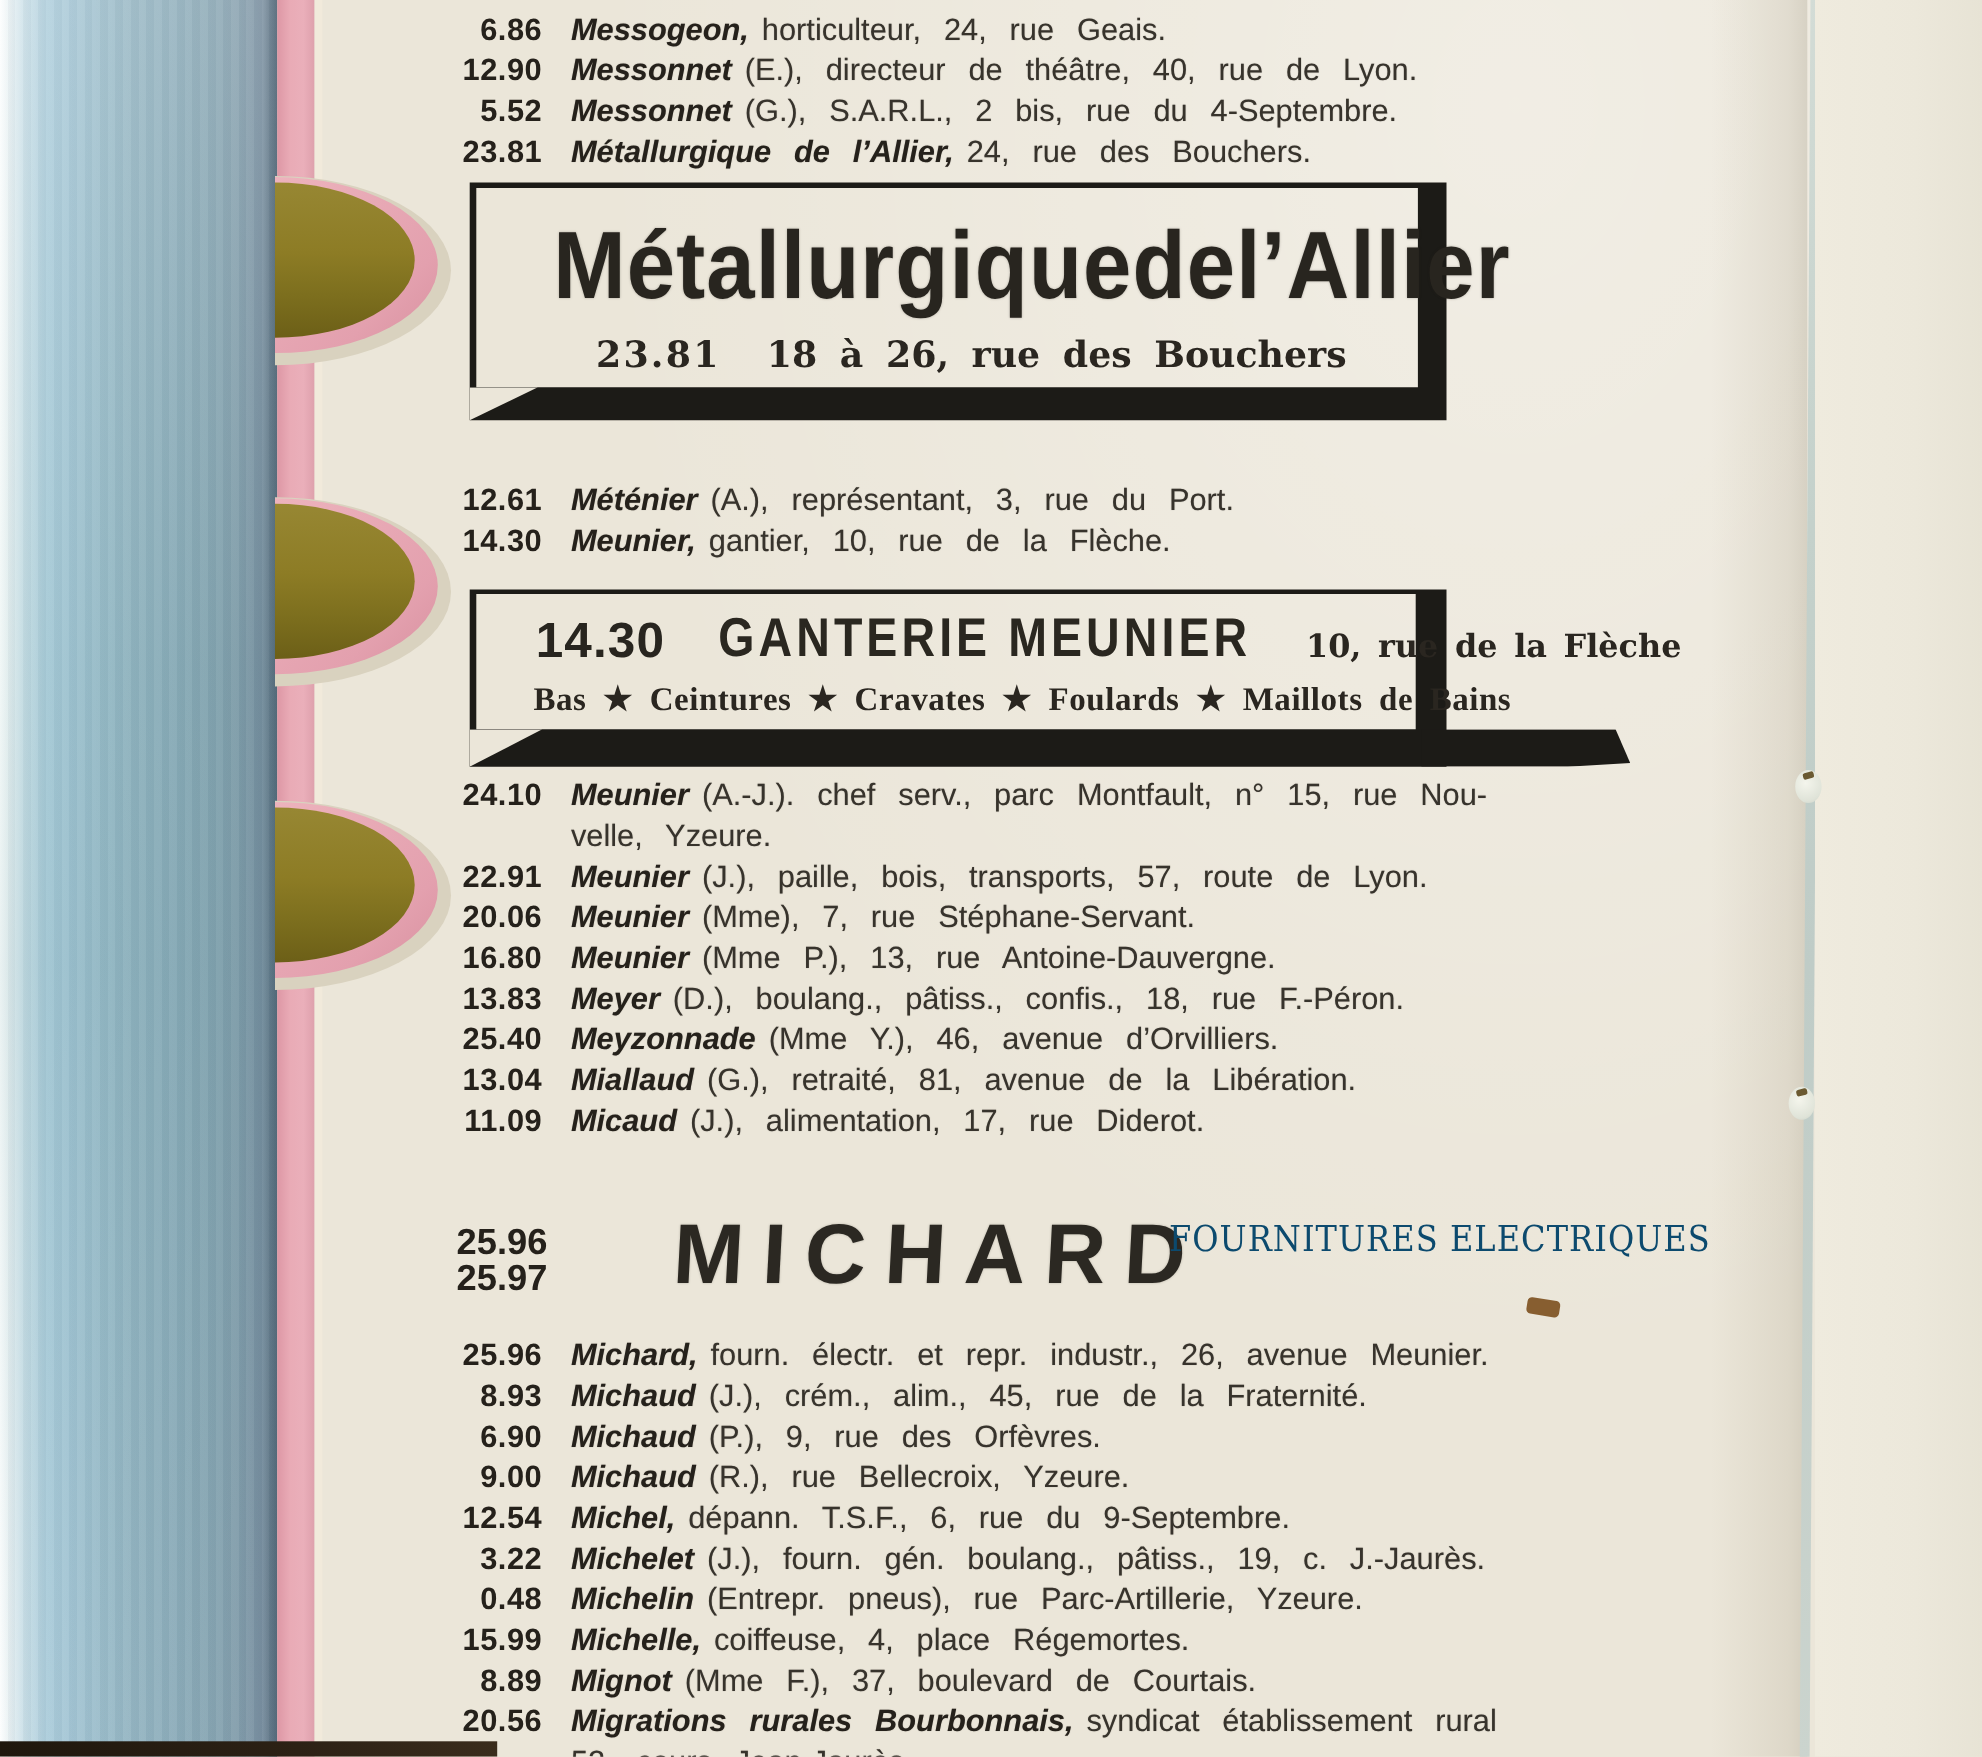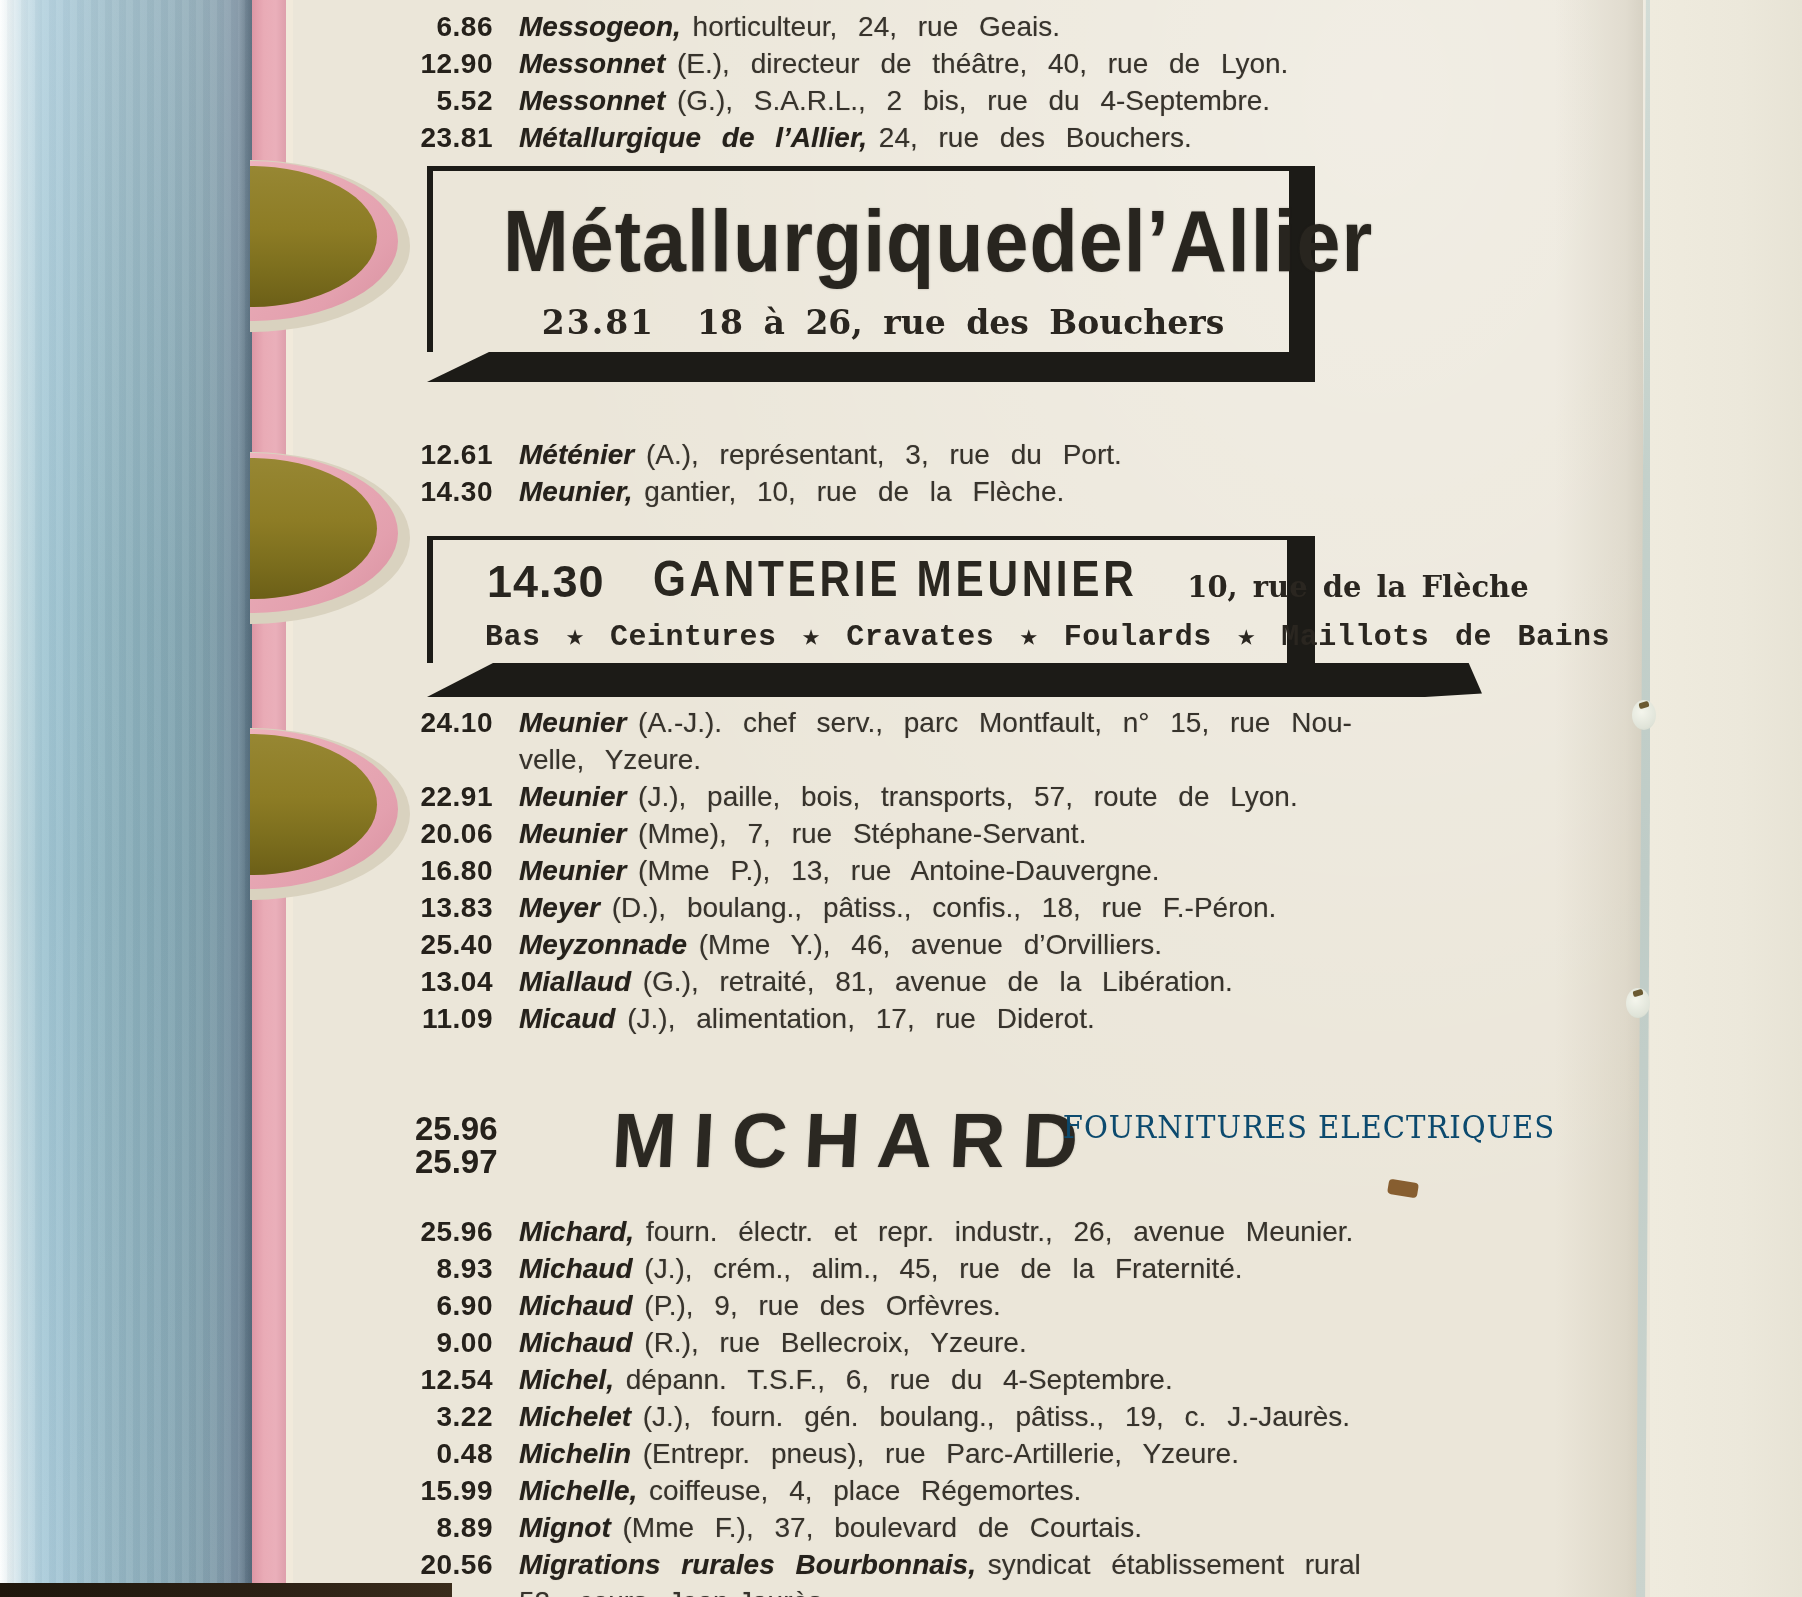--- a/index.html
+++ b/index.html
@@ -114,21 +114,21 @@
   .ad2-title{
     font-weight:bold;font-size:46px;color:#2a2720;margin-left:48px;
     letter-spacing:4px;transform:scale(.92,1.08);transform-origin:left bottom;
   }
   .ad2-addr{
     font-family:"DejaVu Serif",serif;font-weight:bold;font-size:29px;color:#2a2620;
     margin-left:8px;word-spacing:5px;
   }
   .ad2-line2{
     padding:9px 0 0 8px;white-space:nowrap;
-    font-family:Liberation Mono, monospace;font-weight:bold;font-size:30px;color:#2a2620;
+    font-family:Liberation Serif, serif;font-weight:bold;font-size:30px;color:#2a2620;
     word-spacing:7px;letter-spacing:.5px;
   }
   
   .michard-nums{
     position:absolute;left:415px;top:1112px;width:78px;text-align:right;
     font-weight:bold;font-size:33px;line-height:33px;color:#25211b;
   }
   .michard-title{
     position:absolute;left:610px;top:1096px;
     font-weight:bold;font-size:77px;color:#2b2822;letter-spacing:17px;
@@ -285,21 +285,21 @@
   <div class="row">
     <span class="num">8.93</span><span class="txt"><b class="nm">Michaud</b><span>(J.), crém., alim., 45, rue de la Fraternité.</span></span>
   </div>
   <div class="row">
     <span class="num">6.90</span><span class="txt"><b class="nm">Michaud</b><span>(P.), 9, rue des Orfèvres.</span></span>
   </div>
   <div class="row">
     <span class="num">9.00</span><span class="txt"><b class="nm">Michaud</b><span>(R.), rue Bellecroix, Yzeure.</span></span>
   </div>
   <div class="row">
-    <span class="num">12.54</span><span class="txt"><b class="nm">Michel,</b><span>dépann. T.S.F., 6, rue du 4-Septembre.</span></span>
+    <span class="num">12.54</span><span class="txt"><b class="nm">Michel,</b><span>dépann. T.S.F., 6, rue du 9-Septembre.</span></span>
   </div>
   <div class="row">
     <span class="num">3.22</span><span class="txt"><b class="nm">Michelet</b><span>(J.), fourn. gén. boulang., pâtiss., 19, c. J.-Jaurès.</span></span>
   </div>
   <div class="row">
     <span class="num">0.48</span><span class="txt"><b class="nm">Michelin</b><span>(Entrepr. pneus), rue Parc-Artillerie, Yzeure.</span></span>
   </div>
   <div class="row">
     <span class="num">15.99</span><span class="txt"><b class="nm">Michelle,</b><span>coiffeuse, 4, place Régemortes.</span></span>
   </div>

